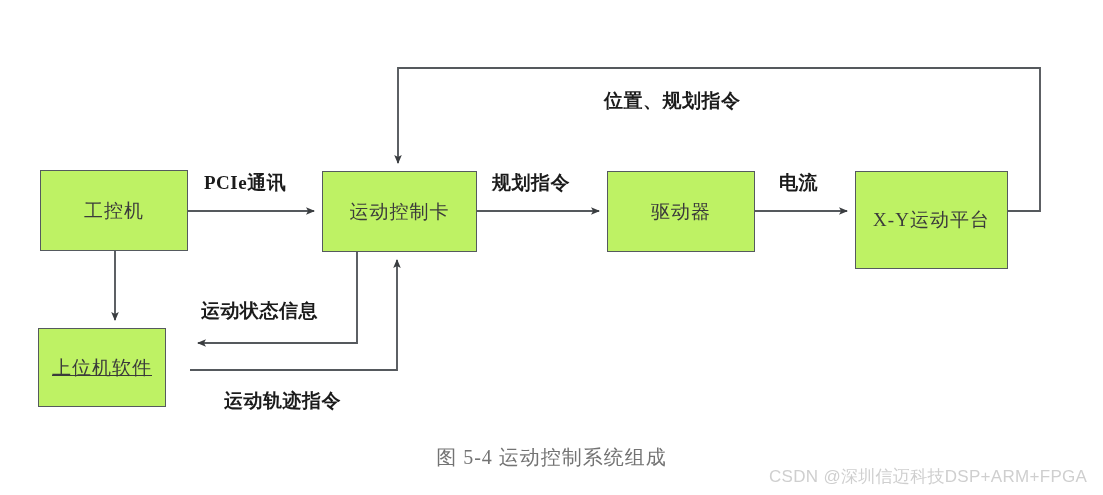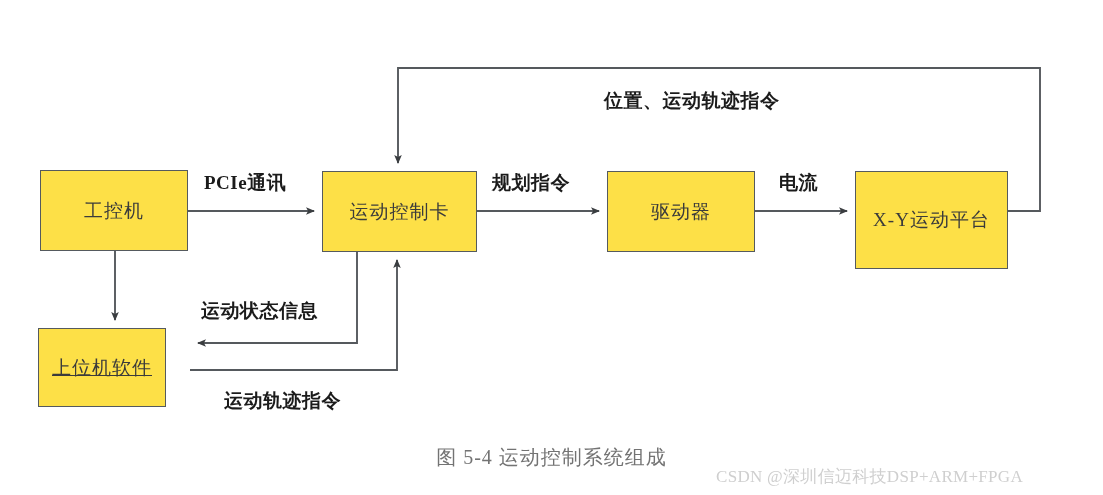--- a/index.html
+++ b/index.html
@@ -20,21 +20,21 @@
     left: 0;
     top: 0;
     width: 1103px;
     height: 495px;
     pointer-events: none;
   }
   .node {
     position: absolute;
     box-sizing: border-box;
     border: 1.6px solid #555a5e;
-    background: #fde047;
+    background: #bef264;
     display: flex;
     align-items: center;
     justify-content: center;
     color: #3b3b3b;
     font-family: "Liberation Serif", "DejaVu Serif", serif;
     font-size: 19px;
     letter-spacing: 1px;
     white-space: nowrap;
   }
   .edge-label {
@@ -111,21 +111,21 @@
     <span>X-Y运动平台</span>
   </div>
 
   <div class="node" style="left:38px; top:328px; width:128px; height:79px;text-decoration:underline;">
     <span>上位机软件</span>
   </div>
 
   <div class="edge-label" style="left:204px; top:170px;">PCIe通讯</div>
   <div class="edge-label" style="left:492px; top:170px;">规划指令</div>
   <div class="edge-label" style="left:779px; top:170px;">电流</div>
-  <div class="edge-label" style="left:604px; top:88px;">位置、运动轨迹指令</div>
+  <div class="edge-label" style="left:604px; top:88px;">位置、规划指令</div>
   <div class="edge-label" style="left:201px; top:298px;">运动状态信息</div>
   <div class="edge-label" style="left:224px; top:388px;">运动轨迹指令</div>
 
   <div class="caption" style="top:444px;">图 5-4 运动控制系统组成</div>
 
-  <div class="watermark" style="left:716px; top:465px;font-family:Liberation Serif, serif;">CSDN @深圳信迈科技DSP+ARM+FPGA</div>
+  <div class="watermark" style="left:769px; top:465px;">CSDN @深圳信迈科技DSP+ARM+FPGA</div>
 
 </div>
 
 </body></html>

